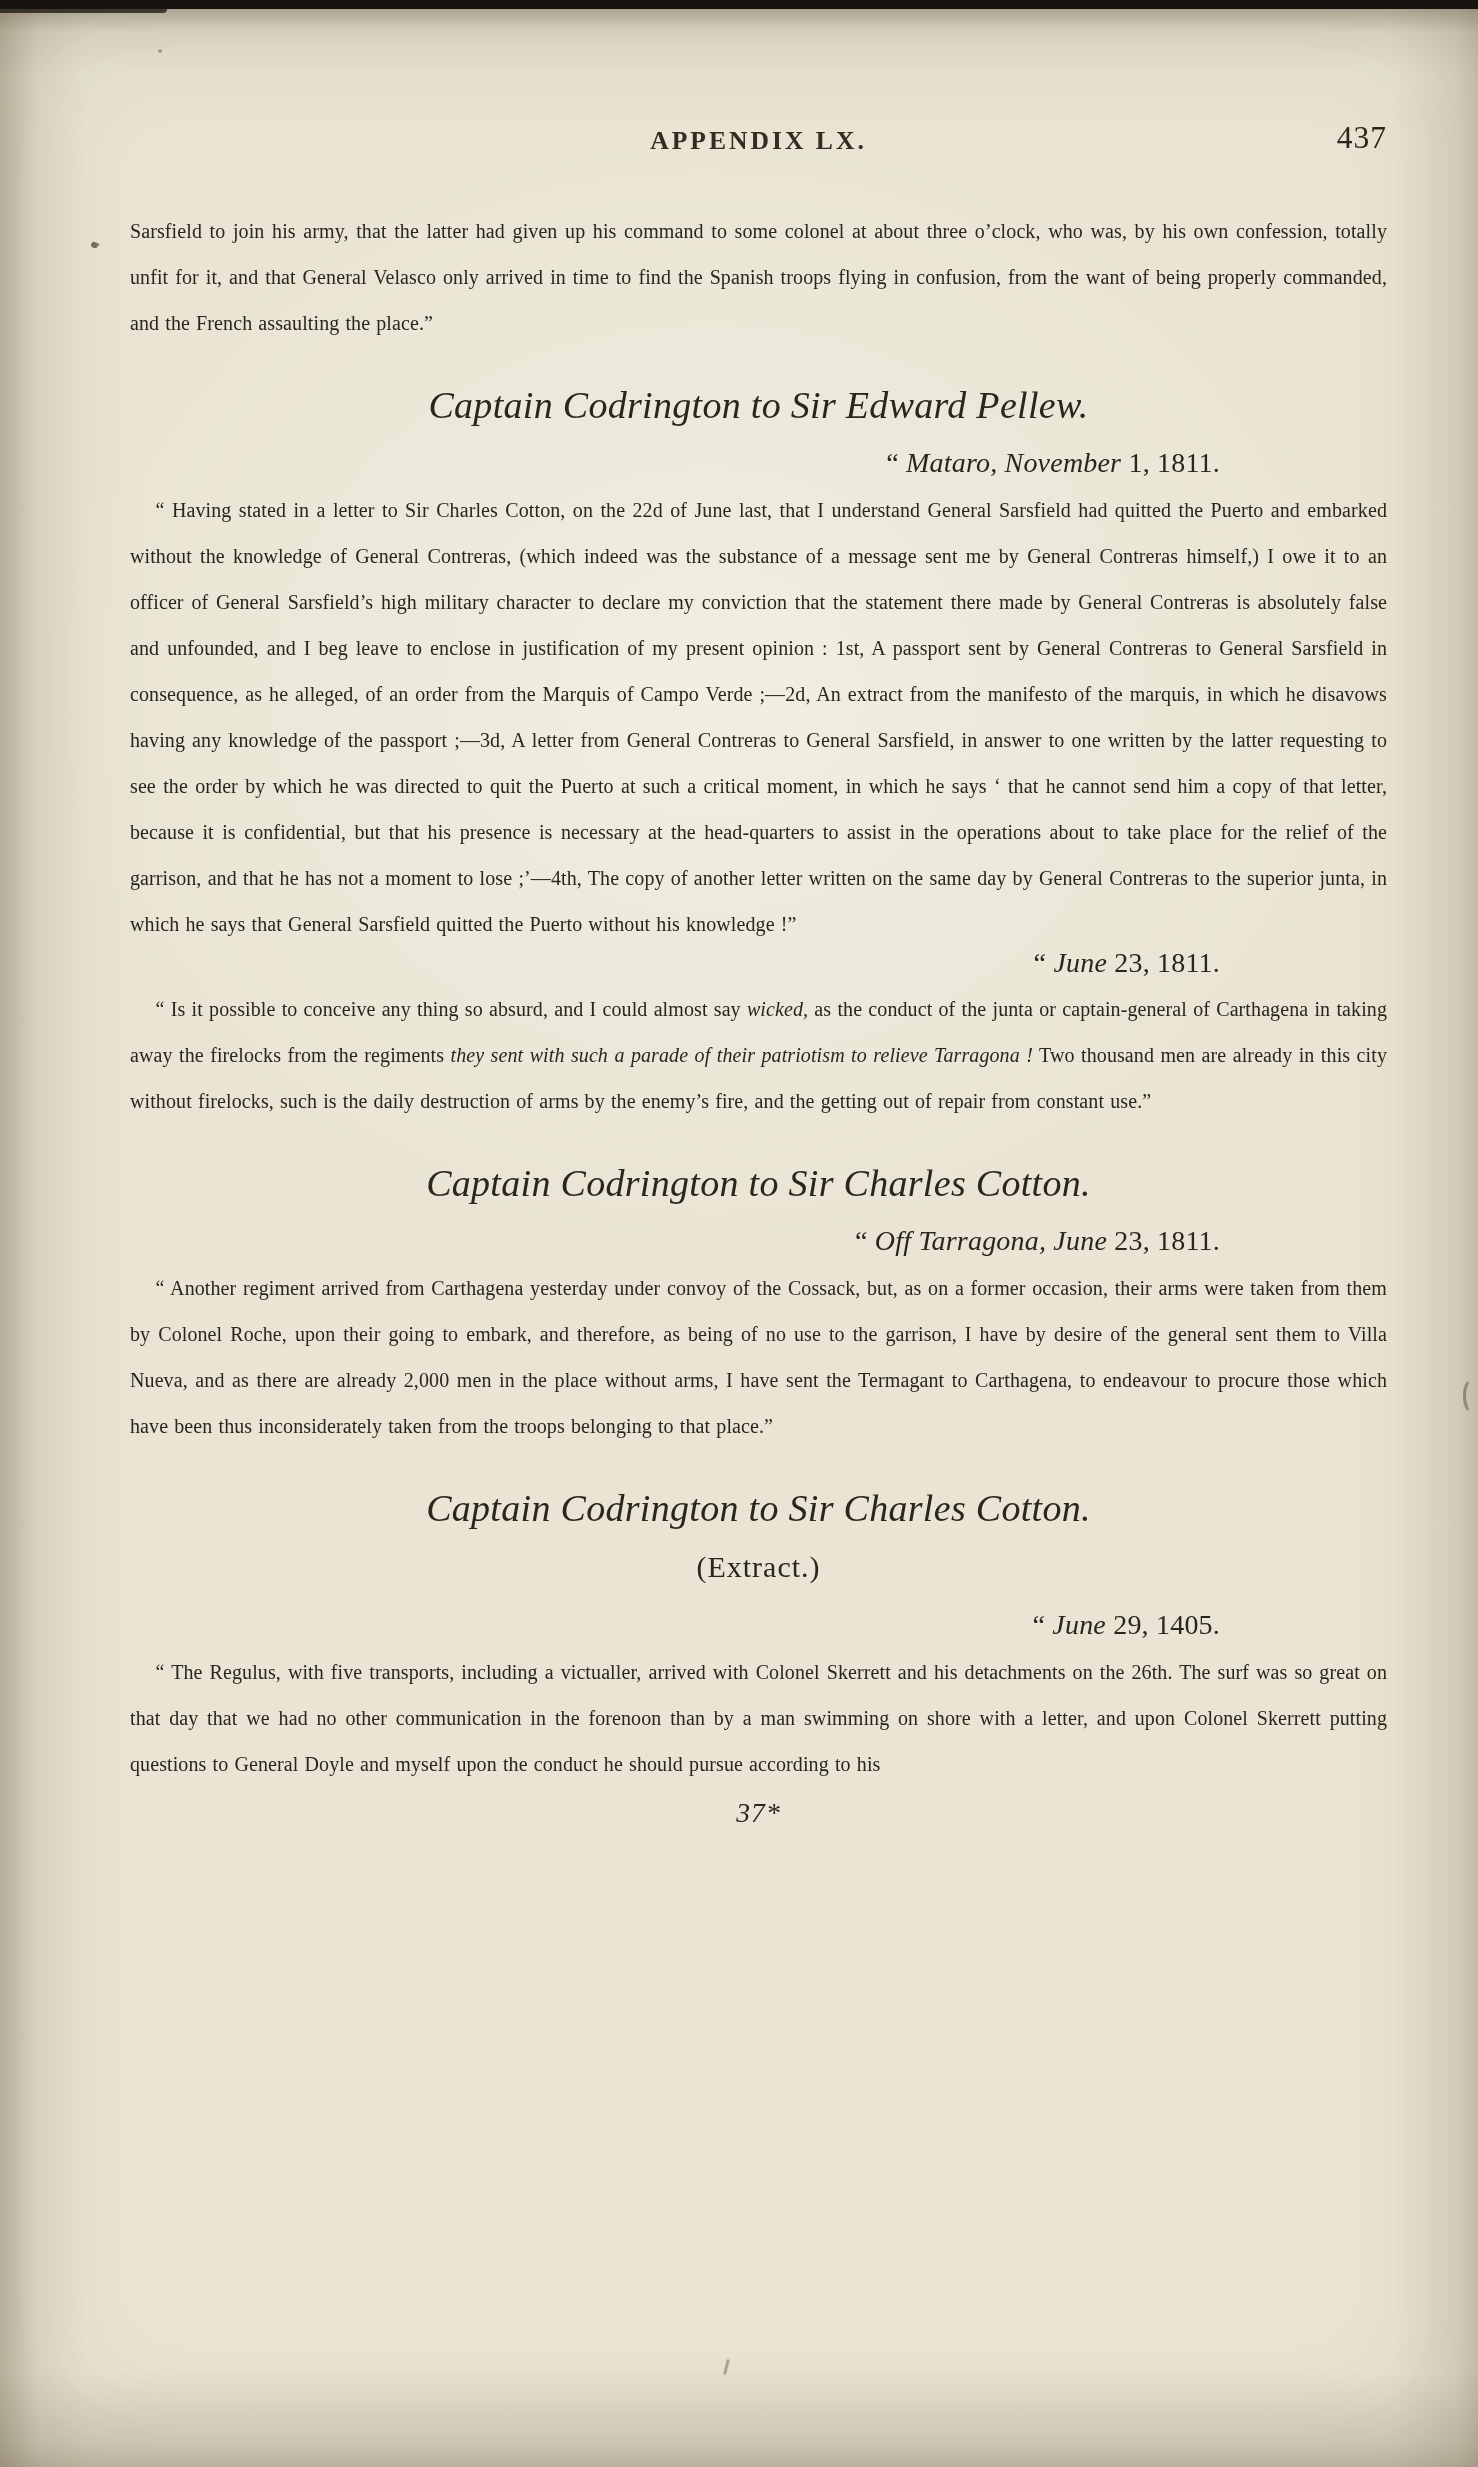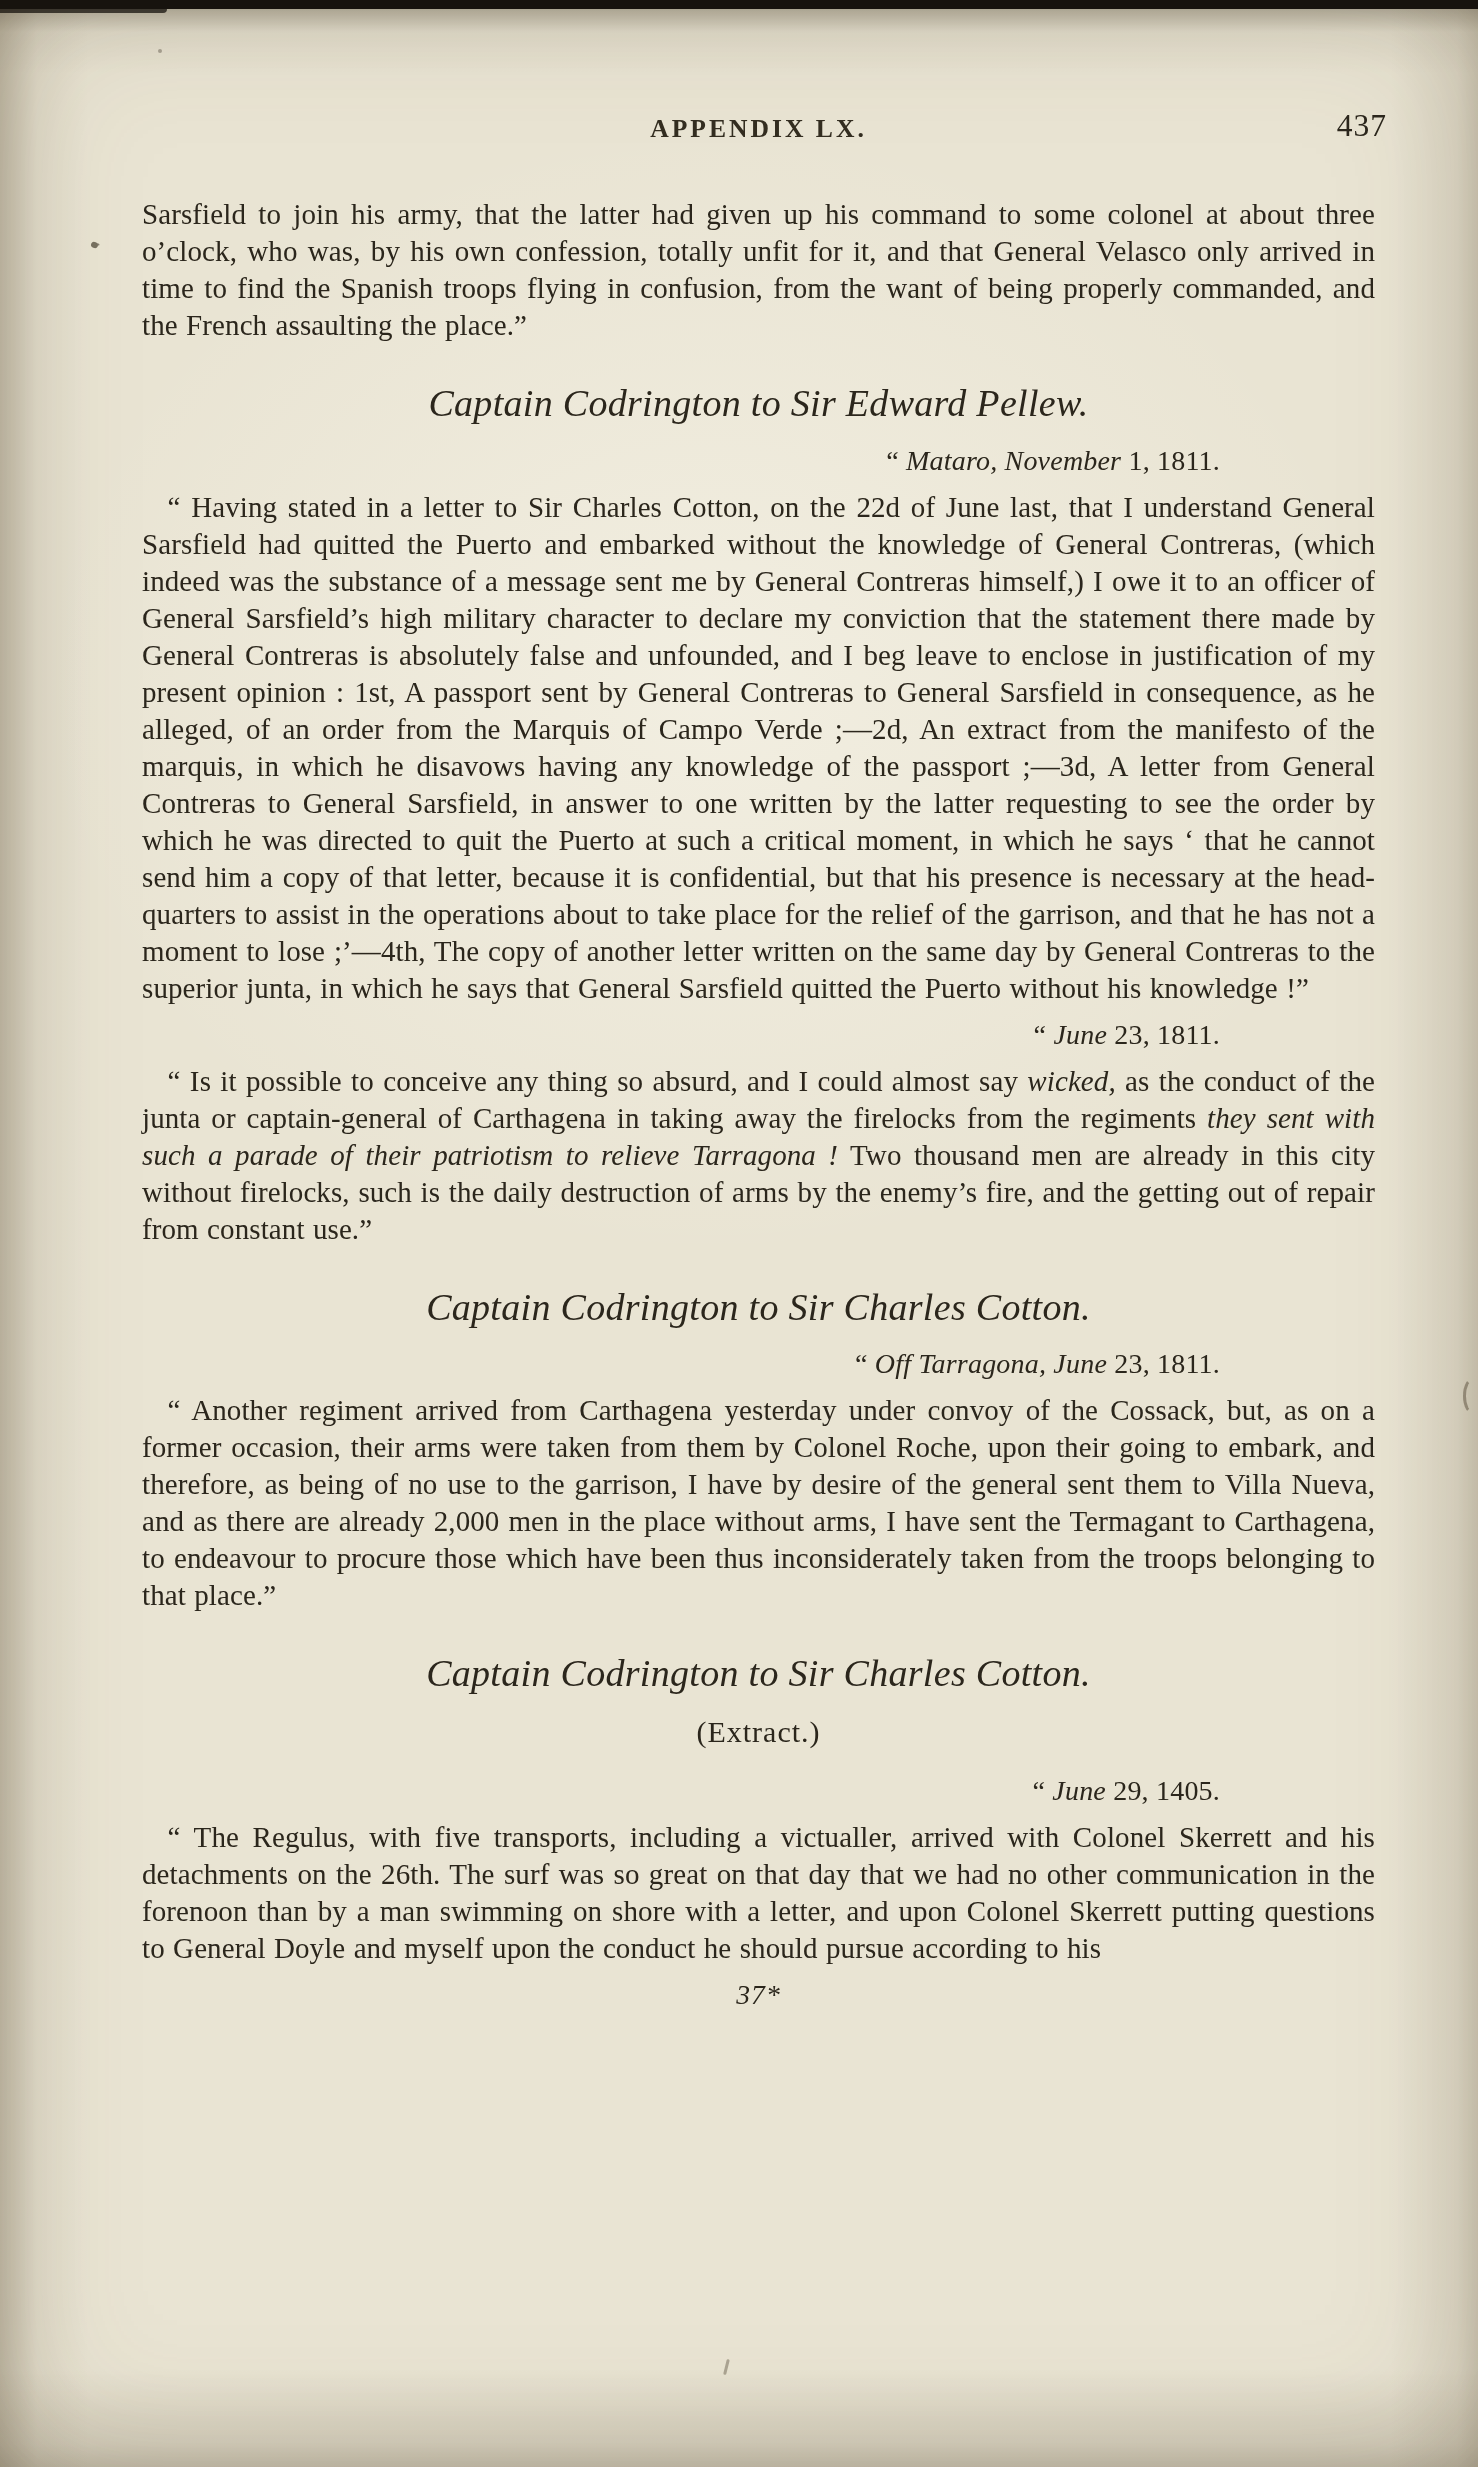--- a/index.html
+++ b/index.html
@@ -32,21 +32,21 @@
     content: "";
     position: absolute;
     left: 0; top: 8.9px;
     width: 167px; height: 3.9px;
     background: rgba(23,19,14,0.75);
     border-radius: 0 0 3.9px 0;
   }
   .content {
     position: absolute;
     left: 130px;
-    top: 4px;
+    top: 16px;
     width: 1257px;
   }
   .page-header {
     position: relative;
     margin-top: 110px;
     height: 41px;
     text-align: center;
   }
   .running-title {
     font-size: 25.6px;
@@ -55,23 +55,23 @@
     color: #332d20;
   }
   .page-number {
     position: absolute;
     right: 0;
     top: -5.9px;
     font-size: 31.5px;
     letter-spacing: 1px;
   }
   .para {
-    margin: 12px;
-    font-size: 29px;
-    line-height: 37px;
+    margin: 0;
+    font-size: 20px;
+    line-height: 46px;
     text-align: justify;
     letter-spacing: 0.1px;
     word-spacing: 1px;
   }
   .para.continuation {
     margin-top: 41px;
     text-indent: 0;
   }
   .para.quoted {
     text-indent: 25.6px;

